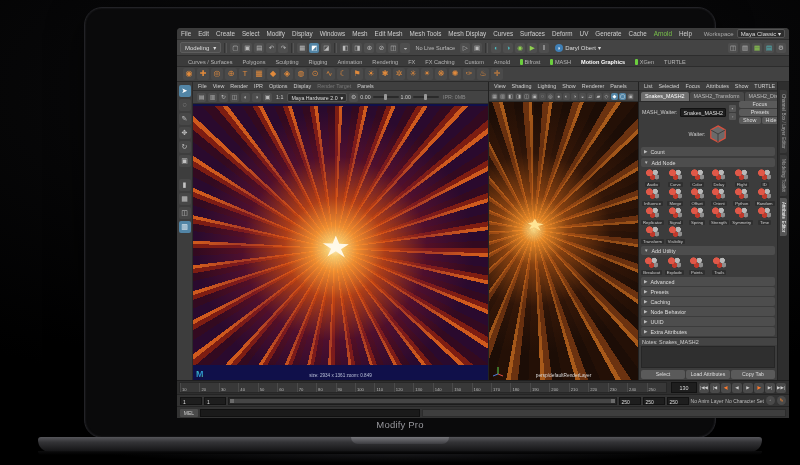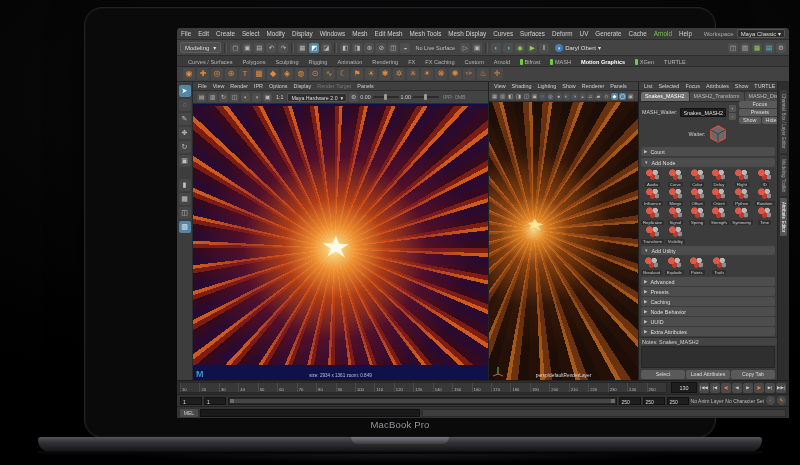--- a/index.html
+++ b/index.html
@@ -793,20 +793,20 @@
       </div>
 
       <div class="cmdbar">
         <span class="cmd-lbl">MEL</span>
         <span class="cmd-input"></span>
         <span class="cmd-help"></span>
       </div>
 
     </div>
 
-    <div class="chin-label">MacBook Pro</div>
+    <div class="chin-label">Modify Pro</div>
   </div>
 
   <div class="base"></div>
   <div class="notch"></div>
   <div class="base-edge"></div>
   <div class="floor-shadow"></div>
 </div>
 
 </body></html>

